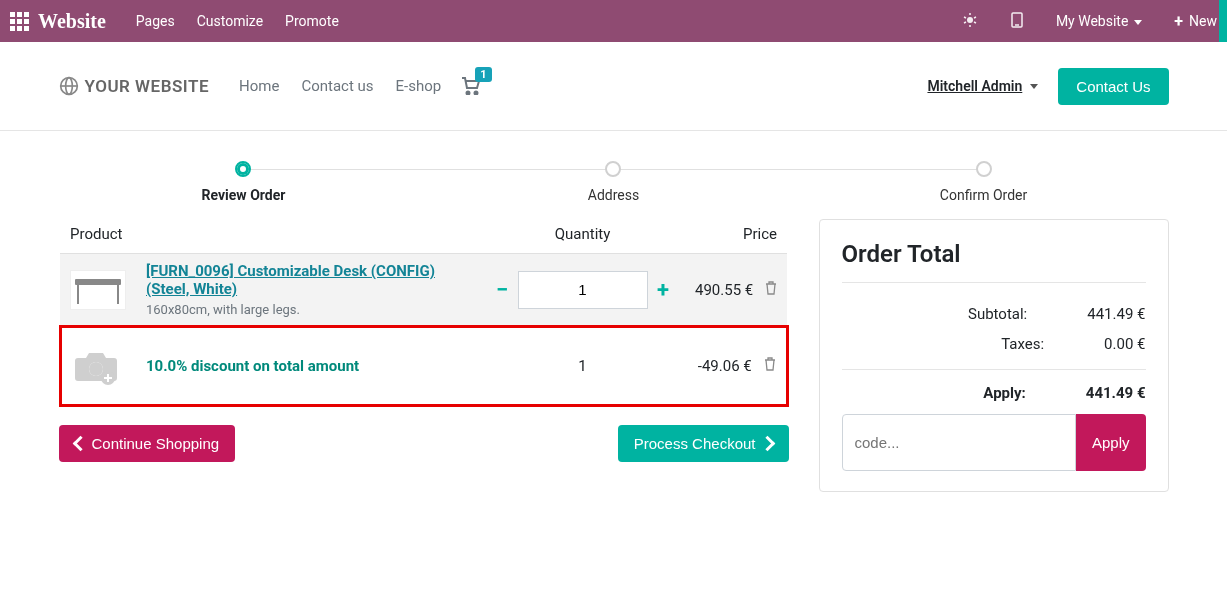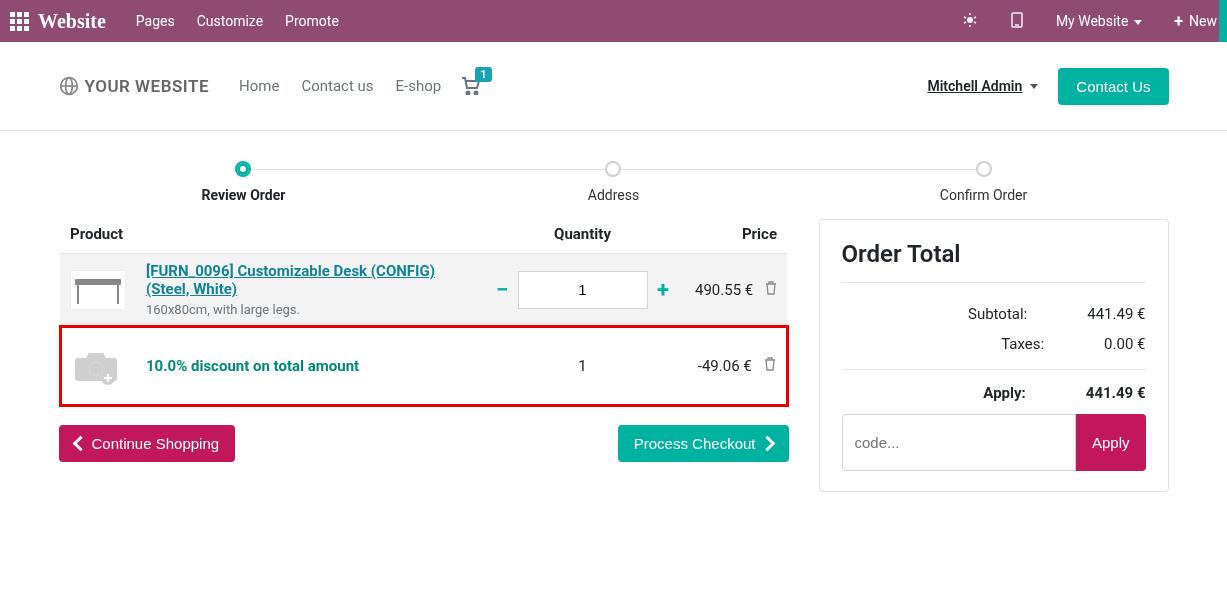--- a/index.html
+++ b/index.html
@@ -32,21 +32,21 @@
   .wizard { display: flex; justify-content: space-between; position: relative; margin: 10px 0 16px; }
   .wizard::before { content: ""; position: absolute; top: 8px; left: calc(100%/6); right: calc(100%/6); height: 1px; background: #e0e0e0; z-index: 0; }
   .wstep { width: 33.33%; text-align: center; position: relative; z-index: 1; }
   .wdot { width: 16px; height: 16px; border-radius: 50%; background: #fff; border: 2px solid #d0d0d0; margin: 0 auto 10px; }
   .wdot.active { border-color: #00b3a1; background: #fff; box-shadow: inset 0 0 0 3px #00b3a1; }
   .wlabel { font-weight: 700; font-size: 14px; color: #212529; }
   .wlabel.inactive { font-weight: 400; color: #333; }
   .main-flex { display: flex; gap: 30px; align-items: flex-start; }
   .cart-col { flex: 1; }
   .cart-table { width: 100%; border-collapse: collapse; }
-  .cart-table th { text-align: left; padding: 6px 10px 10px; border-bottom: 1px solid #e0e0e0; font-weight: 700; font-size: 15px; }
+  .cart-table th { text-align: left; padding: 6px 10px 10px; border-bottom: 1px solid #e0e0e0; font-weight: 400; font-size: 15px; }
   .cart-table th.qty, .cart-table th.price { text-align: center; }
   .cart-table th.price { text-align: right; }
   .row1 td { background: #f3f3f3; vertical-align: middle; padding: 8px 10px; border-bottom: 1px solid #e5e5e5; }
   .thumb { width: 70px; }
   .desk-img { width: 56px; height: 40px; background: #fff; border: 1px solid #eee; position: relative; }
   .desk-top { position: absolute; top: 8px; left: 4px; right: 4px; height: 6px; background: #888; border-radius: 1px; }
   .desk-leg { position: absolute; top: 14px; width: 2px; bottom: 5px; background: #888; }
   .prod-name { color: #138496; font-weight: 700; font-size: 15px; }
   .prod-sub { color: #6c757d; font-size: 13px; margin-top: 4px; }
   .qty-cell { text-align: center; white-space: nowrap; }

